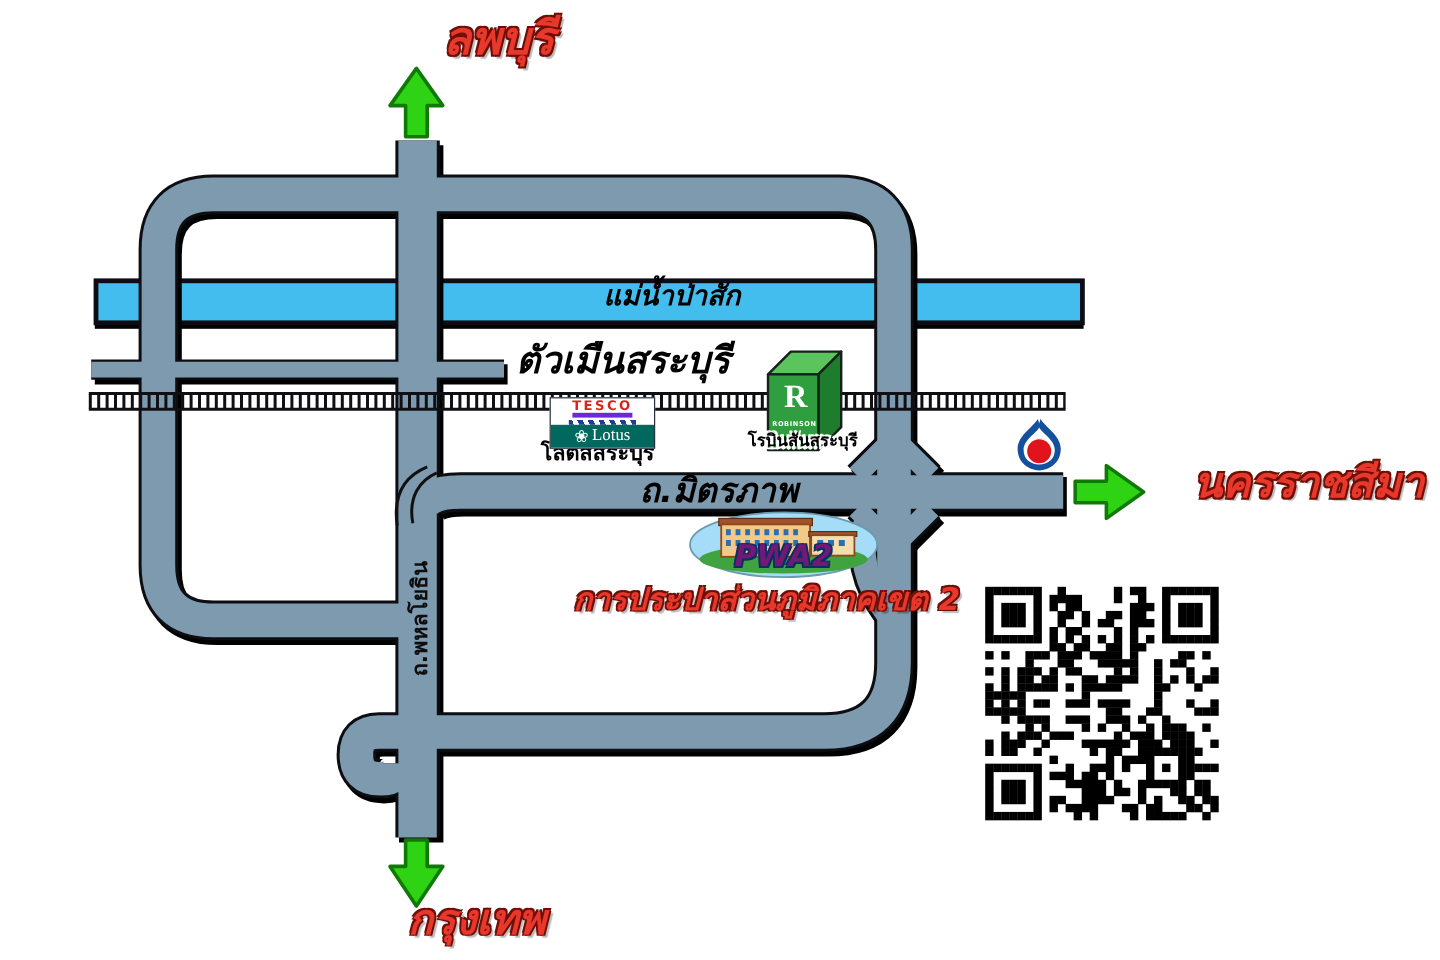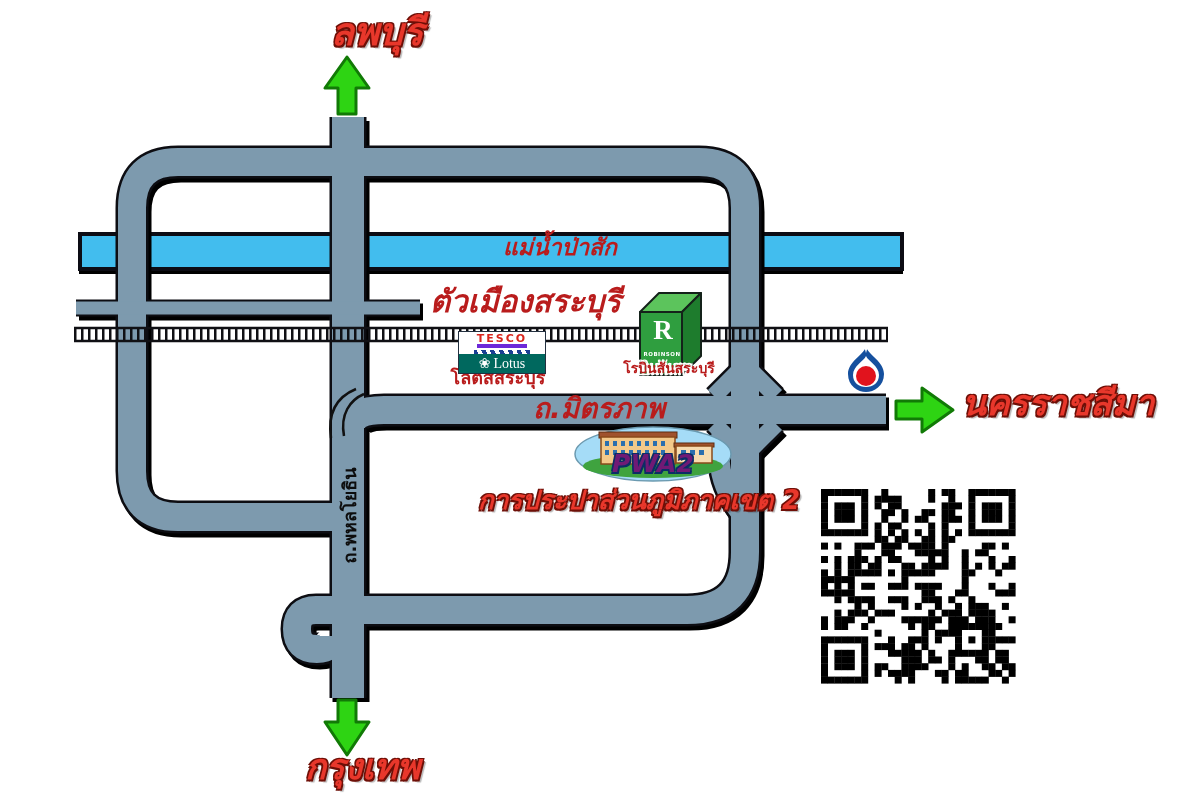--- a/index.html
+++ b/index.html
@@ -1,25 +1,25 @@
 <!DOCTYPE html>
 <html><head>
 <meta charset="utf-8">
 <style>
   html,body{margin:0;padding:0;background:#fff;}
   #stage{position:relative;width:1200px;height:800px;background:#fff;overflow:hidden;
          font-family:"DejaVu Sans",sans-serif;}
   #map-svg{position:absolute;left:0;top:0;}
-  .lbl{position:absolute;font-weight:bold;color:#b91c1c;white-space:nowrap;line-height:1.1;}
+  .lbl{position:absolute;font-weight:bold;color:#000000;white-space:nowrap;line-height:1.1;}
   .italic{font-style:italic;}
   .center{text-align:center;}
   .red{color:#e8372b;
        text-shadow:-1.5px -1.5px 0 #6e0f07,1.5px -1.5px 0 #6e0f07,
                    -1.5px 1.5px 0 #6e0f07,1.5px 1.5px 0 #6e0f07,
-                   3px 3px 1px rgba(0,0,0,.28);}
+                   3px 3px 1px rgba(0,0,0,.28);text-align:right;}
   .halo{text-shadow:-2px -2px 0 #fff,2px -2px 0 #fff,-2px 2px 0 #fff,2px 2px 0 #fff;}
   .blue-code{color:#701a75;
        text-shadow:-1.5px -1.5px 0 #0b2e66,1.5px -1.5px 0 #0b2e66,
                    -1.5px 1.5px 0 #0b2e66,1.5px 1.5px 0 #0b2e66;}
   
   .tesco-box{position:absolute;left:458px;top:331px;width:88px;height:43px;
              background:#fff;border:1.5px solid #233040;box-sizing:border-box;
              display:flex;flex-direction:column;}
   .tesco-top{flex:1;display:flex;flex-direction:column;align-items:center;justify-content:center;}
   .tesco-word{color:#d9251c;font-weight:bold;font-size:11px;letter-spacing:2px;
@@ -554,21 +554,21 @@
   </svg>
 
   <div class="lbl red italic center" style="left:292px;top:12px;width:170px;font-size:38px;">ลพบุรี</div>
 
   <div class="lbl red italic center" style="left:270px;top:748px;width:185px;font-size:35px;">กรุงเทพ</div>
 
   <div class="lbl red italic" style="left:962px;top:384px;width:225px;font-size:35px;">นครราชสีมา</div>
 
   <div class="lbl italic center" style="left:430px;top:235px;width:260px;font-size:23px;">แม่น้ำป่าสัก</div>
 
-  <div class="lbl italic" style="left:430px;top:284px;font-size:31px;">ตัวเมืองสระบุรี</div>
+  <div class="lbl italic" style="left:430px;top:284px;font-size:31px;">ตัวเมืนสระบุรี</div>
 
   <div class="lbl center" style="left:442px;top:368px;width:112px;font-size:18px;">โลตัสสระบุรี</div>
 
   <div class="lbl center halo" style="left:595px;top:361px;width:148px;font-size:14px;">โรบินสันสระบุรี</div>
 
   <div class="lbl italic" style="left:533px;top:394px;font-size:28px;">ถ.มิตรภาพ</div>
 
   <div class="rotate-wrap">
     <span>ถ.พหลโยธิน</span>
   </div>

